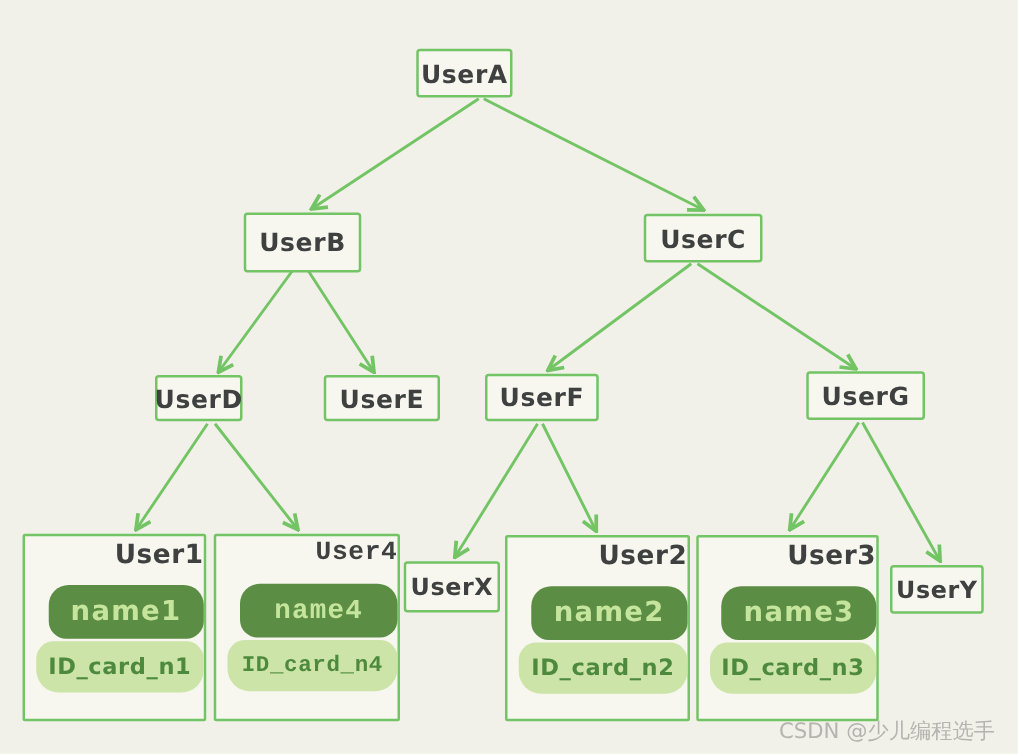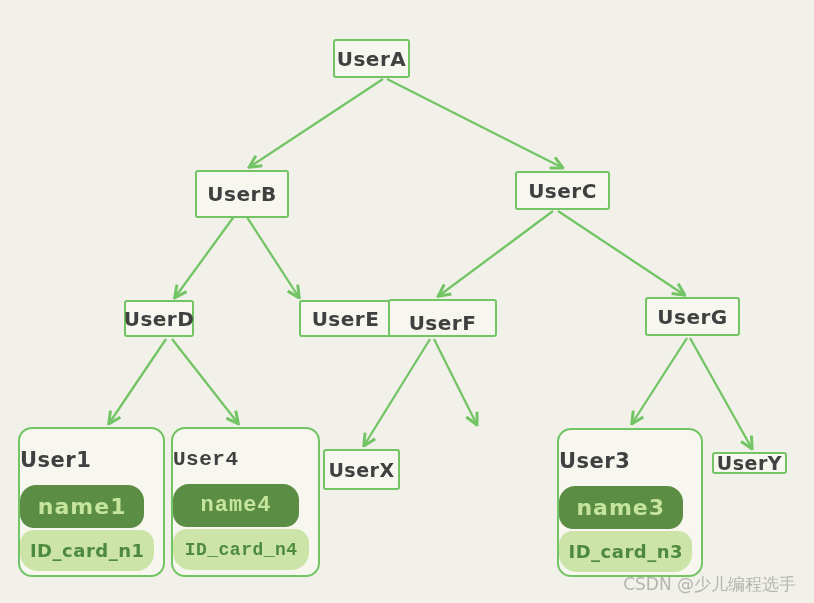--- a/index.html
+++ b/index.html
@@ -30,24 +30,24 @@
     display:flex;align-items:center;justify-content:center;
     color:var(--node-text);
     font-weight:700;font-size:20px;
     box-sizing:border-box;
     letter-spacing:.5px;
   }
   .card{
     position:absolute;
     border:2.5px solid var(--stroke-green);
     background:var(--box-fill);
-    border-radius:14px;
+    border-radius:2px;
     box-sizing:border-box;
-    display:flex;flex-direction:column;align-items:flex-start;
-    padding-top:19px;
+    display:flex;flex-direction:column;align-items:flex-end;
+    padding-top:2px;
   }
   .card-title{
     color:var(--node-text);
     font-weight:700;font-size:21px;letter-spacing:.5px;
   }
   .pill{
     display:flex;align-items:center;justify-content:center;
     font-weight:700;
     box-sizing:border-box;
   }
@@ -65,25 +65,25 @@
     background:var(--light-pill-bg);
     color:var(--light-pill-text);
     border-radius:14px 14px 18px 18px;
     font-size:18px;letter-spacing:.5px;
   }
   
   #n-usera{left:333px;top:39px;width:77px;height:39px;}
   #n-userb{left:195px;top:170px;width:94px;height:48px;}
   #n-userc{left:515px;top:171px;width:95px;height:39px;}
   #n-userd{left:124px;top:300px;width:70px;height:37px;}
-  #n-usere{left:259px;top:300px;width:93px;height:37px;margin-left:40px;}
-  #n-userf{left:388px;top:299px;width:109px;height:38px;align-items:flex-end;}
+  #n-usere{left:259px;top:300px;width:93px;height:37px;}
+  #n-userf{left:388px;top:299px;width:91px;height:38px;}
   #n-userg{left:645px;top:297px;width:95px;height:39px;}
   #n-userx{left:323px;top:449px;width:77px;height:41px;font-size:19px;}
-  #n-usery{left:712px;top:452px;width:75px;height:22px;font-size:19px;}
+  #n-usery{left:712px;top:452px;width:75px;height:39px;font-size:19px;}
   
   #c-user1{left:18px;top:427px;width:147px;height:150px;}
   #c-user4{left:171px;top:427px;width:149px;height:150px;font-family:Liberation Mono, monospace;}
   #c-user2{left:404px;top:428px;width:148px;height:149px;}
   #c-user3{left:557px;top:428px;width:146px;height:149px;}
   .watermark{
     position:absolute;right:18px;bottom:7px;
     color:var(--watermark-text);
     font-size:17px;
   }
@@ -146,20 +146,25 @@
   <div class="card" id="c-user1">
     <div class="card-title">User1</div>
     <div class="pill pill-name">name1</div>
     <div class="pill pill-id">ID_card_n1</div>
   </div>
   <div class="card" id="c-user4">
     <div class="card-title">User4</div>
     <div class="pill pill-name">name4</div>
     <div class="pill pill-id">ID_card_n4</div>
   </div>
+  <div class="card" id="c-user2">
+    <div class="card-title">User2</div>
+    <div class="pill pill-name">name2</div>
+    <div class="pill pill-id">ID_card_n2</div>
+  </div>
   <div class="card" id="c-user3">
     <div class="card-title">User3</div>
     <div class="pill pill-name">name3</div>
     <div class="pill pill-id">ID_card_n3</div>
   </div>
 
   <div class="watermark">CSDN @少儿编程选手</div>
 
 </div>
 

